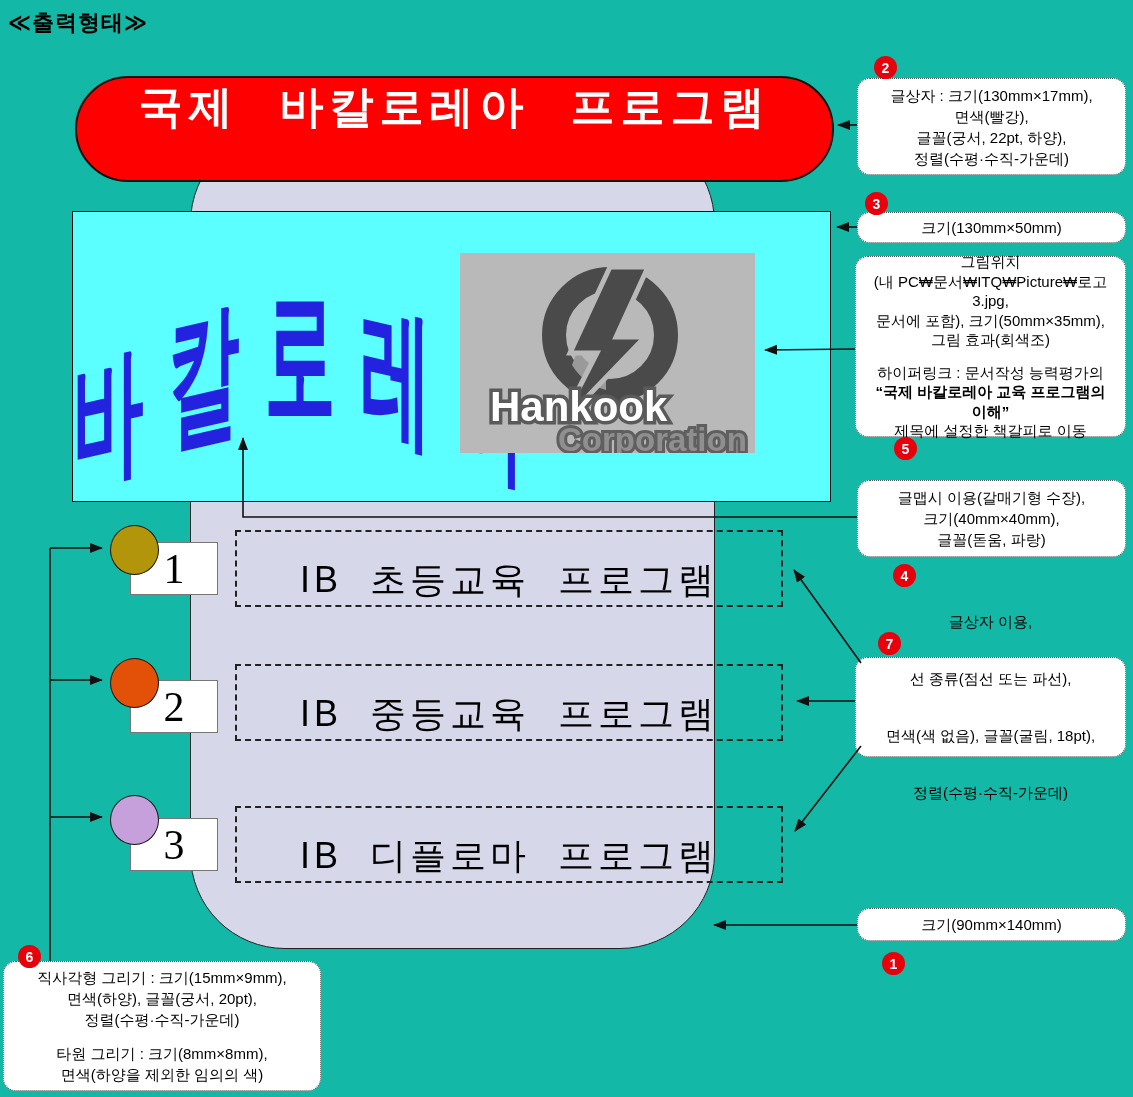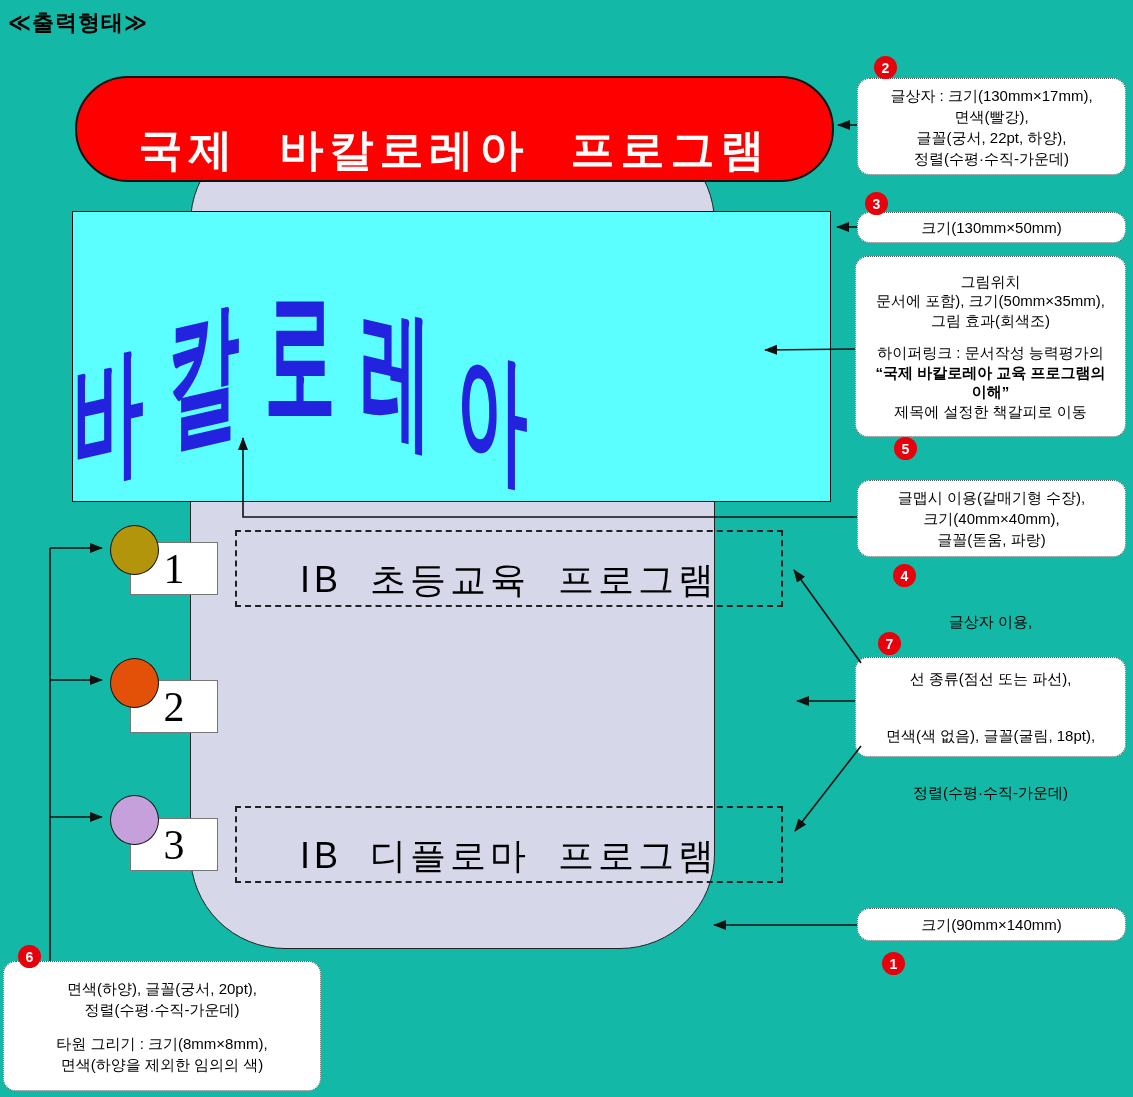--- a/index.html
+++ b/index.html
@@ -9,21 +9,21 @@
   
   .page-title{position:absolute;left:8px;top:8px;font-size:22px;font-weight:bold;letter-spacing:1px;}
 
   
   .body-shape{position:absolute;left:190px;top:128px;width:523px;height:819px;
               background:#D7D7EA;border:1px solid #222;border-radius:95px;z-index:1;}
 
   
   .banner{position:absolute;left:75px;top:76px;width:755px;height:102px;background:#FF0000;
           border:2px solid #111;border-radius:53px;z-index:3;
-          display:flex;align-items:flex-end;justify-content:center;}
+          display:flex;align-items:flex-start;justify-content:center;}
   .banner-text{font-family:"Liberation Serif","DejaVu Serif",serif;font-weight:bold;
                font-size:44px;color:#fff;letter-spacing:6px;word-spacing:24px;}
 
   
   .cyan-box{position:absolute;left:72px;top:211px;width:757px;height:289px;background:#5BFFFF;
             border:1px solid #111;z-index:2;}
 
   
   .wordart{position:absolute;left:90px;top:248px;width:420px;height:230px;z-index:3;
            display:flex;align-items:center;justify-content:center;}
@@ -78,32 +78,44 @@
   <div class="cyan-box"></div>
 
   <div class="wordart">
     <span class="wa wa1">바</span>
     <span class="wa wa2">칼</span>
     <span class="wa wa3">로</span>
     <span class="wa wa4">레</span>
     <span class="wa wa5">아</span>
   </div>
 
+  <div class="logo-box">
+    <svg width="295" height="200" viewBox="0 0 295 200">
+      <circle cx="150" cy="82" r="56" fill="none" stroke="#4a4a4a" stroke-width="24"></circle>
+      <path d="M112 112 A56 56 0 0 0 146 137 L146 118 A38 38 0 0 1 118 96 Z" fill="#9a9a9a"></path>
+      <polygon points="150,14 110,100 137,100 100,172 185,84 156,84 188,14" fill="#4a4a4a" stroke="#B9B9B9" stroke-width="5"></polygon>
+      <text x="30" y="168" font-size="42" font-weight="bold" fill="#ffffff" stroke="#5a5a5a" stroke-width="7" paint-order="stroke">Hankook</text>
+      <text x="98" y="198" font-size="33" font-weight="bold" fill="#8f8f8f" stroke="#5f5f5f" stroke-width="6" paint-order="stroke">Corporation</text>
+    </svg>
+  </div>
 
   <div class="ellipse" style="top: 525px; background: rgb(178, 149, 11);"></div>
   <div class="num-box" style="top:542px;">
     <span class="num-text">1</span>
   </div>
   <div class="prog-box" style="top:530px;">
     <span class="prog-label">IB 초등교육 프로그램</span>
   </div>
 
   <div class="ellipse" style="top: 658px; background: rgb(227, 81, 8);"></div>
   <div class="num-box" style="top:680px;">
     <span class="num-text">2</span>
+  </div>
+  <div class="prog-box" style="top:664px;">
+    <span class="prog-label">IB 중등교육 프로그램</span>
   </div>
 
   <div class="ellipse" style="top: 795px; background: rgb(197, 160, 219);"></div>
   <div class="num-box" style="top:818px;">
     <span class="num-text">3</span>
   </div>
   <div class="prog-box" style="top:806px;">
     <span class="prog-label">IB 디플로마 프로그램</span>
   </div>
 
@@ -113,20 +125,21 @@
     <div>글꼴(궁서, 22pt, 하양),</div>
     <div>정렬(수평·수직-가운데)</div>
   </div>
 
   <div class="note" style="left:857px;top:212px;width:269px;height:31px;align-items:center;">
     <div>크기(130mm×50mm)</div>
   </div>
 
   <div class="note note-a5" style="left:855px;top:256px;width:271px;height:181px;">
     <div>그림위치</div>
+    <div>(내 PC₩문서₩ITQ₩Picture₩로고3.jpg,</div>
     <div>문서에 포함), 크기(50mm×35mm),</div>
     <div>그림 효과(회색조)</div>
     <div class="gap-top">하이퍼링크 : 문서작성 능력평가의</div>
     <div class="bold">“국제 바칼로레아 교육 프로그램의</div>
     <div class="bold">이해”</div>
     <div>제목에 설정한 책갈피로 이동</div>
   </div>
 
   <div class="note" style="left:857px;top:480px;width:269px;height:77px;">
     <div>글맵시 이용(갈매기형 수장),</div>
@@ -139,20 +152,21 @@
     <div>선 종류(점선 또는 파선),</div>
     <div>면색(색 없음), 글꼴(굴림, 18pt),</div>
     <div>정렬(수평·수직-가운데)</div>
   </div>
 
   <div class="note" style="left:857px;top:908px;width:269px;height:33px;">
     <div>크기(90mm×140mm)</div>
   </div>
 
   <div class="note" style="left:3px;top:961px;width:318px;height:130px;">
+    <div>직사각형 그리기 : 크기(15mm×9mm),</div>
     <div>면색(하양), 글꼴(궁서, 20pt),</div>
     <div>정렬(수평·수직-가운데)</div>
     <div class="gap-top">타원 그리기 : 크기(8mm×8mm),</div>
     <div>면색(하양을 제외한 임의의 색)</div>
   </div>
 
   <div class="badge" style="left:874px;top:56px;">2</div>
   <div class="badge" style="left:865px;top:192px;">3</div>
   <div class="badge" style="left:894px;top:437px;">5</div>
   <div class="badge" style="left:893px;top:564px;">4</div>

